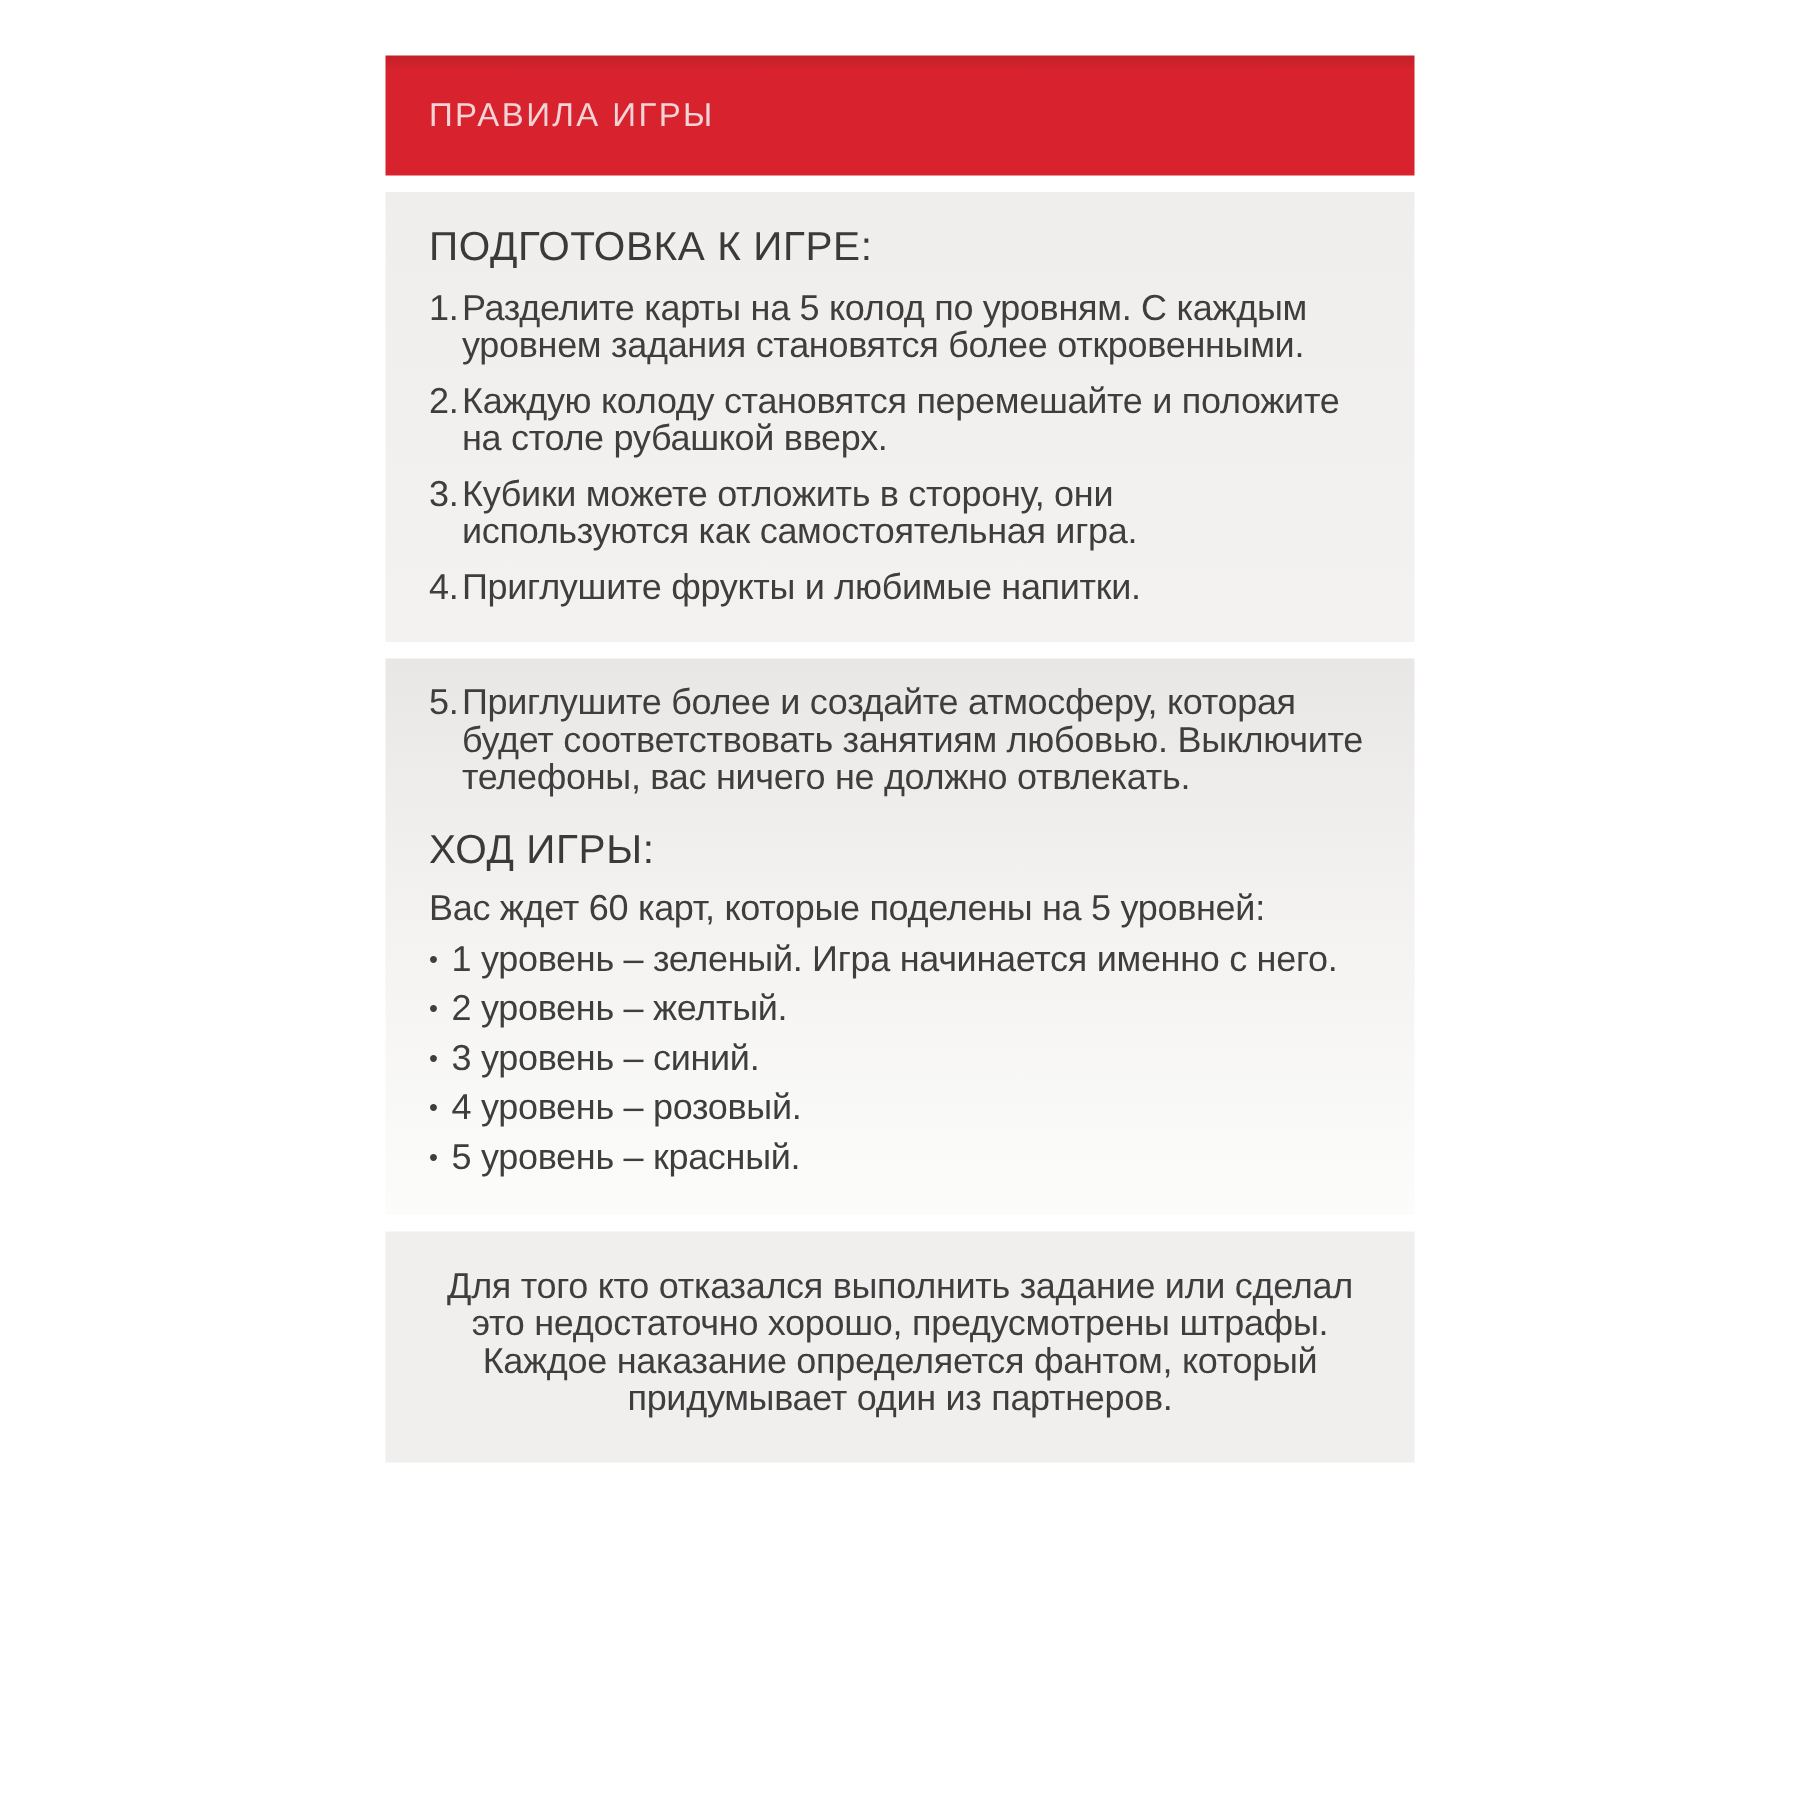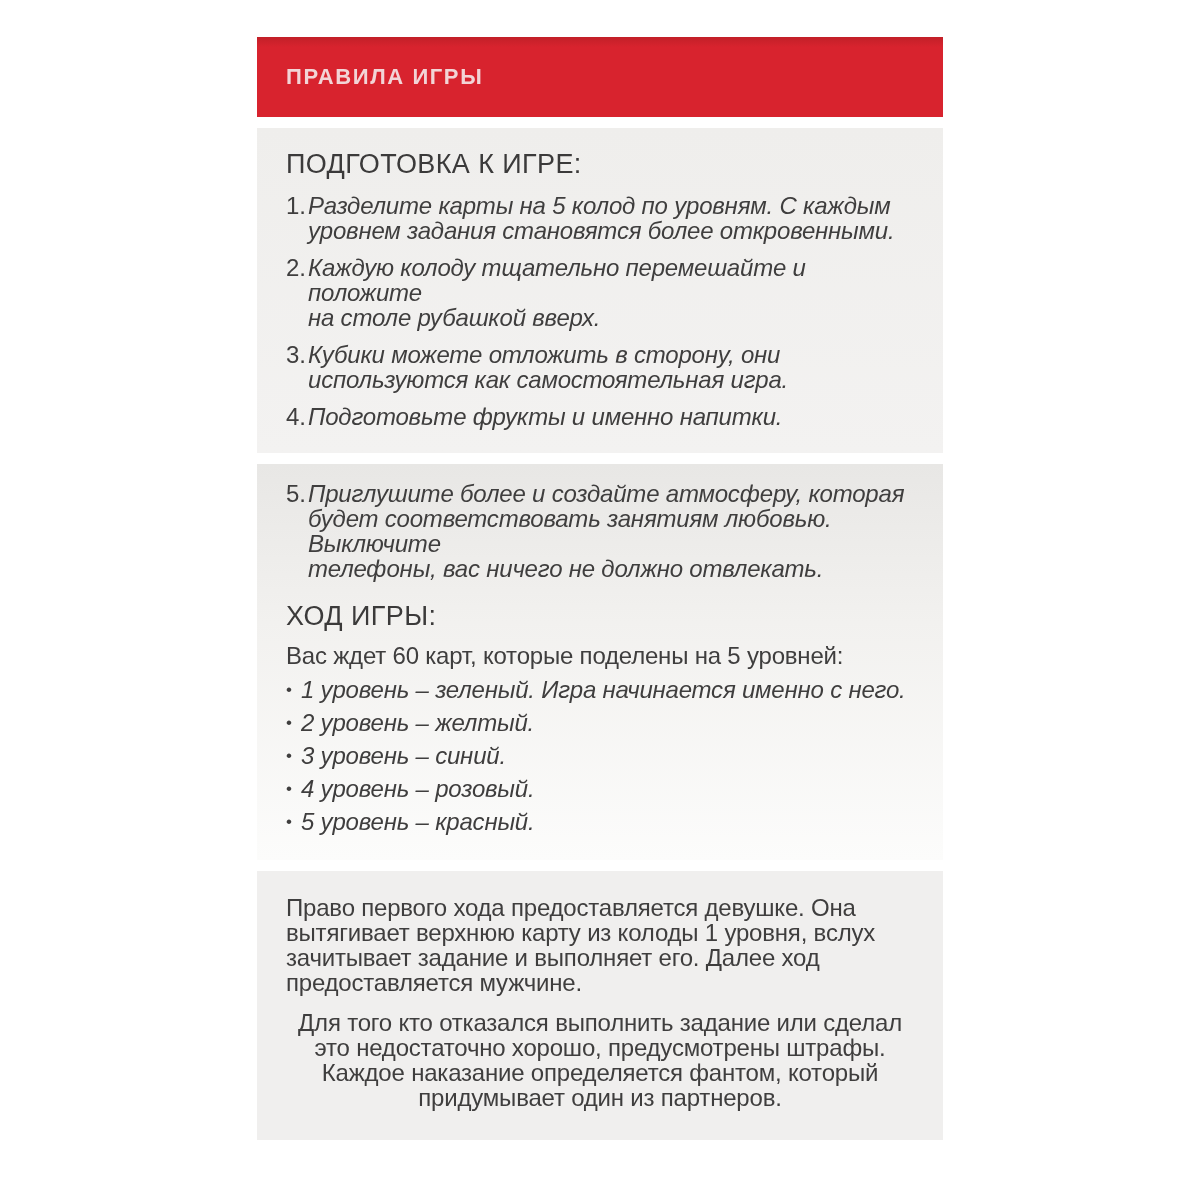--- a/index.html
+++ b/index.html
@@ -15,21 +15,21 @@
 
   .card-header {
     height: 80px;
     background: linear-gradient(180deg, #c22028 0px, #d8232e 10px, #d8232e 100%);
     display: flex; align-items: center;
     padding: 0 29px; box-sizing: border-box;
     margin-bottom: 8px;
   }
   .card-header h1 {
     margin: 0;
-    font-size: 22px; font-weight: 700;
+    font-size: 22px; font-weight: 400;
     letter-spacing: 1.6px;
     color: #f2d4d6;
   }
 
   .panel {
     box-sizing: border-box;
     padding: 20px 29px 22px 29px;
     margin-top: 11px;
   }
   .panel-prep {
@@ -55,21 +55,21 @@
   .panel-grad h2 { margin: 20px 0 11px 0; }
 
   .num-item {
     display: flex;
     font-size: 24px; line-height: 25px;
     margin-bottom: 12px;
     letter-spacing: -0.2px;
   }
   .num-item:last-child { margin-bottom: 0; }
   .num { flex: none; width: 22px; }
-  .txt { white-space: pre-line; font-style: italic; }
+  .txt { white-space: pre-line; }
 
   .intro {
     margin: 0 0 9px 0;
     font-size: 24px; line-height: 25px;
     letter-spacing: -0.2px;
   }
 
   .bullet-item {
     display: flex;
     font-size: 24px; line-height: 25px;
@@ -100,31 +100,31 @@
     <section class="panel panel-prep">
       <h2>ПОДГОТОВКА К ИГРЕ:</h2>
       <div>
         <div class="num-item">
           <span class="num">1.</span>
           <span class="txt">Разделите карты на 5 колод по уровням. С каждым
 уровнем задания становятся более откровенными.</span>
         </div>
         <div class="num-item">
           <span class="num">2.</span>
-          <span class="txt">Каждую колоду тщательно перемешайте и положите
+          <span class="txt">Каждую колоду становятся перемешайте и положите
 на столе рубашкой вверх.</span>
         </div>
         <div class="num-item">
           <span class="num">3.</span>
           <span class="txt">Кубики можете отложить в сторону, они
 используются как самостоятельная игра.</span>
         </div>
         <div class="num-item">
           <span class="num">4.</span>
-          <span class="txt">Подготовьте фрукты и именно напитки.</span>
+          <span class="txt">Приглушите фрукты и любимые напитки.</span>
         </div>
       </div>
     </section>
 
     <section class="panel panel-grad">
       <div class="num-item">
         <span class="num">5.</span>
         <span class="txt">Приглушите более и создайте атмосферу, которая
 будет соответствовать занятиям любовью. Выключите
 телефоны, вас ничего не должно отвлекать.</span>
@@ -149,24 +149,20 @@
           <span class="txt">4 уровень – розовый.</span>
         </div>
         <div class="bullet-item">
           <span class="dot">•</span>
           <span class="txt">5 уровень – красный.</span>
         </div>
       </div>
     </section>
 
     <section class="panel panel-detail">
-      <p class="para">Право первого хода предоставляется девушке. Она
-вытягивает верхнюю карту из колоды 1 уровня, вслух
-зачитывает задание и выполняет его. Далее ход
-предоставляется мужчине.</p>
       <p class="para">Для того кто отказался выполнить задание или сделал
 это недостаточно хорошо, предусмотрены штрафы.
 Каждое наказание определяется фантом, который
 придумывает один из партнеров.</p>
     </section>
 
   </div>
 </div>
 
 </body></html>

